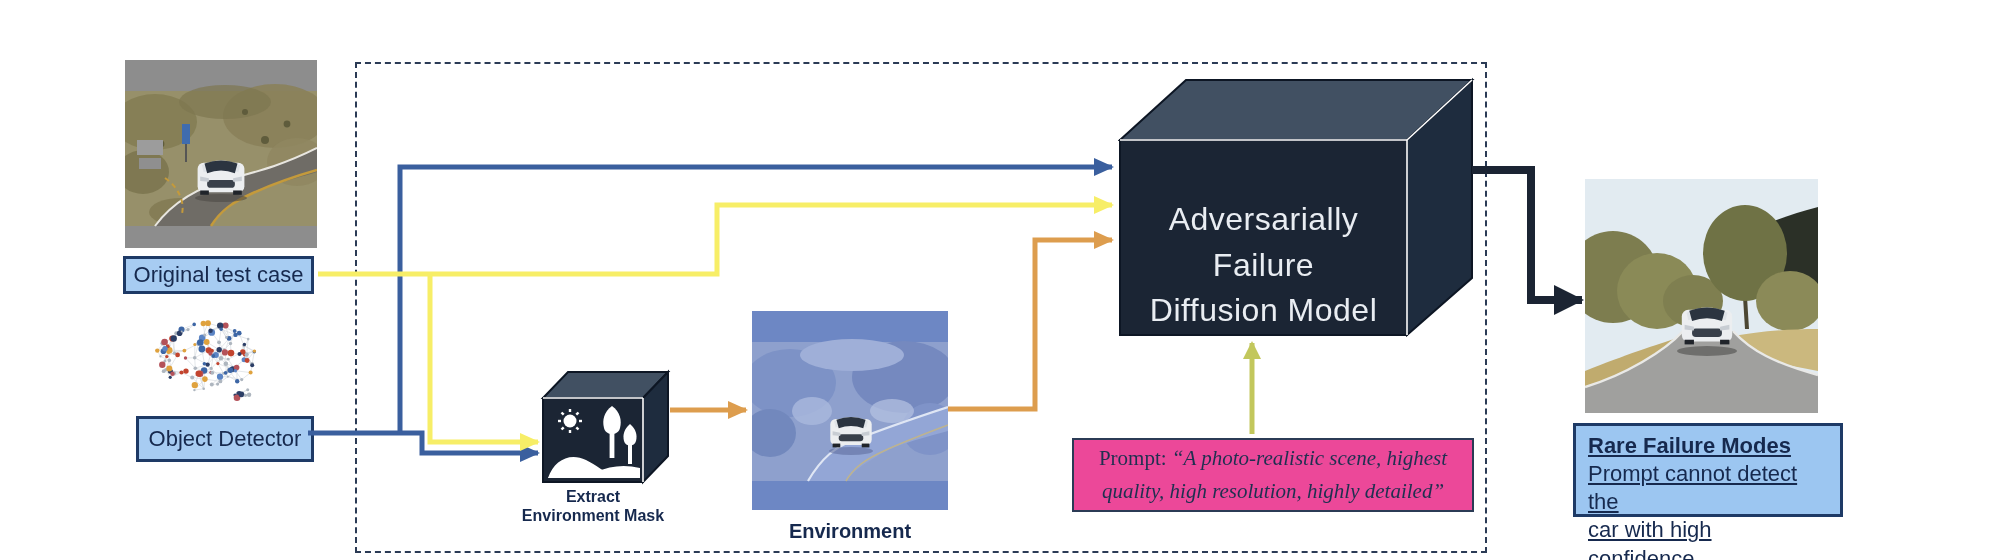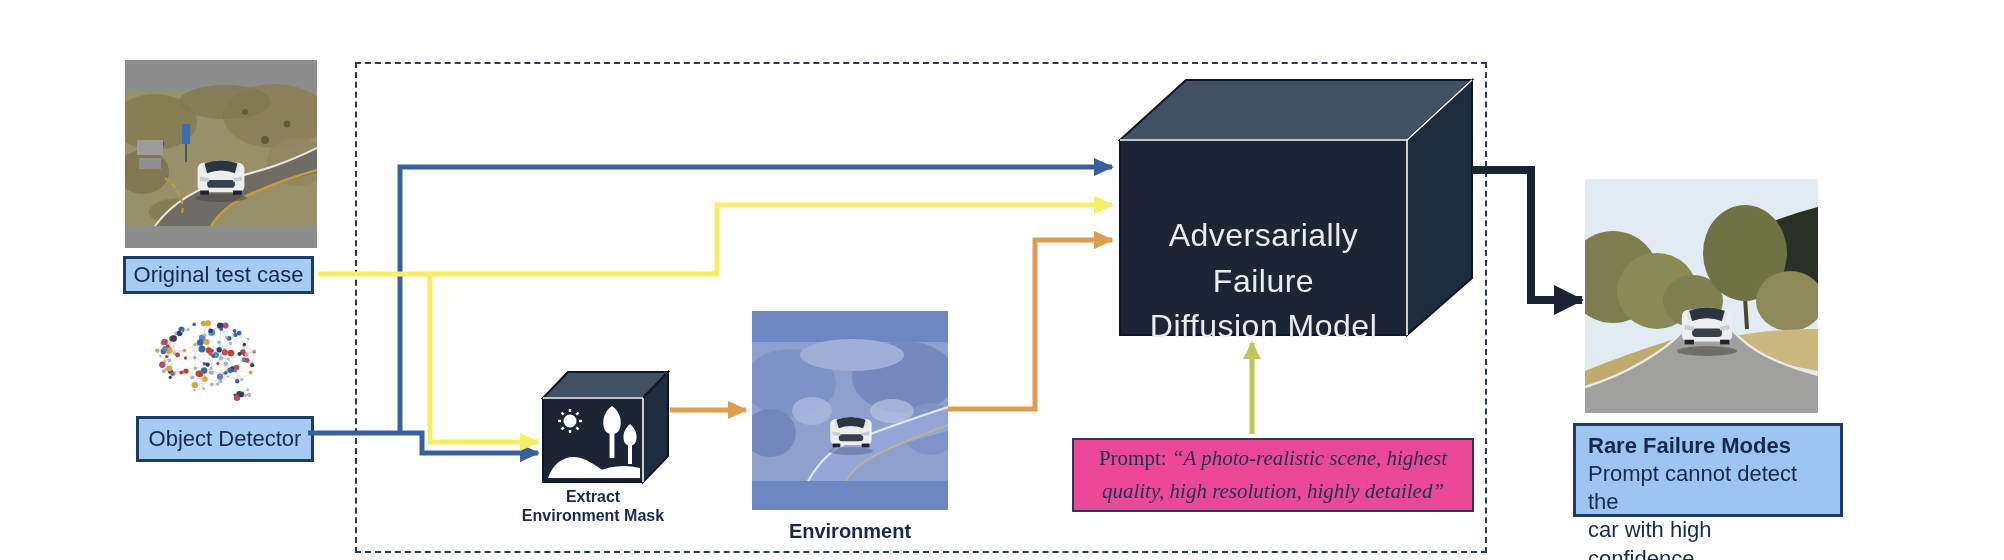--- a/index.html
+++ b/index.html
@@ -23,37 +23,37 @@
     color:var(--text-navy,#16294e);font-size:22px;
   }
 
   .caption{
     color:var(--text-navy,#16294e);font-weight:bold;text-align:center;line-height:1.2;
   }
 
   #model-text{
     left:1120px;top:140px;width:287px;height:251px;
     display:flex;flex-direction:column;align-items:center;justify-content:center;
-    color:#e9edf2;font-size:32px;line-height:1.42;letter-spacing:0.5px;text-align:center;margin-top:16px;
+    color:#e9edf2;font-size:32px;line-height:1.42;letter-spacing:0.5px;text-align:center;
   }
 
   #prompt-box{
     left:1072px;top:438px;width:402px;height:74px;box-sizing:border-box;
     background:#ec4899;border:2px solid var(--dashed-border,#2b3b55);
     display:flex;align-items:center;justify-content:center;text-align:center;
     font-family:"Liberation Serif", serif;font-size:21px;line-height:1.55;
     color:#1f3050;
   }
   #prompt-box .ital{font-style:italic;}
 
   #failure-box{
     left:1573px;top:423px;width:270px;height:94px;box-sizing:border-box;
     background:#9cc6f1;border:3px solid var(--label-border,#1e3a66);
     padding:6px 12px;color:var(--text-navy,#16294e);
-    font-size:22px;line-height:1.28;
+    font-size:22px;line-height:1.28;text-decoration:underline;
   }
   #failure-box .ttl{font-weight:bold;}
 
   
   .ln{fill:none;stroke-linejoin:miter;}
   .ln-blue{stroke:var(--arrow-blue,#3a5f9e);stroke-width:5;}
   .ln-yellow{stroke:var(--arrow-yellow,#f7ee67);stroke-width:5;}
   .ln-orange{stroke:var(--arrow-orange,#dd9d4e);stroke-width:5;}
   .ln-olive{stroke:var(--arrow-olive,#c2c75c);stroke-width:5;}
   .ln-dark{stroke:var(--arrow-dark,#1b2433);stroke-width:8;}

